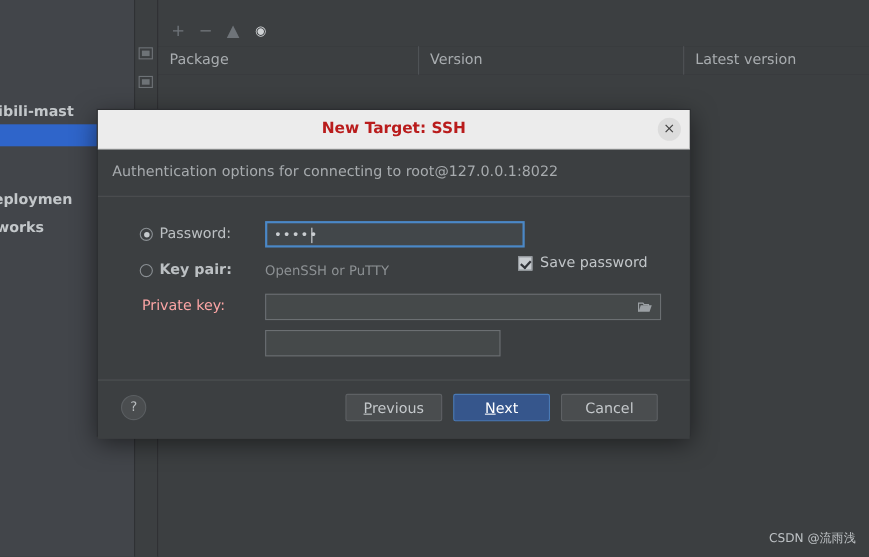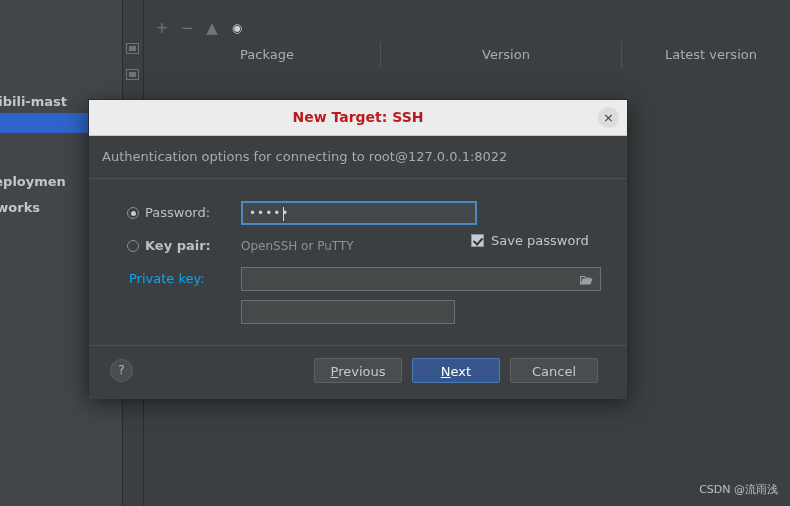--- a/index.html
+++ b/index.html
@@ -104,21 +104,20 @@
   }
   .tb-btn.eye { color: #cfd2d4; font-size: 12px; }
 
   #pkg-header {
     position: absolute;
     left: 0; top: 42px;
     right: 0;
     height: 26px;
     background: #3c3f41;
     border-bottom: 1px solid #2f3133;
-    text-align: center;
   }
   .hdr-cell {
     position: absolute;
     top: 0;
     height: 26px;
     line-height: 26px;
     padding-left: 10px;
     font-size: 13px;
     color: #a9adb0;
     box-sizing: border-box;
@@ -196,21 +195,21 @@
   .form-row { position: absolute; left: 0; right: 0; height: 24px; }
   .row-label {
     position: absolute;
     height: 24px;
     line-height: 24px;
     font-size: 13px;
     color: #bcc0c3;
     white-space: nowrap;
     text-align: left;
   }
-  .row-label.dim { color: #0ea5e9; }
+  .row-label.dim { color: #fca5a5; }
   .radio {
     position: absolute;
     top: 6px;
     width: 12px; height: 12px;
     border-radius: 50%;
     border: 1px solid #8b9094;
     box-sizing: border-box;
     background: #3c3f41;
   }
   .radio.checked::after {

